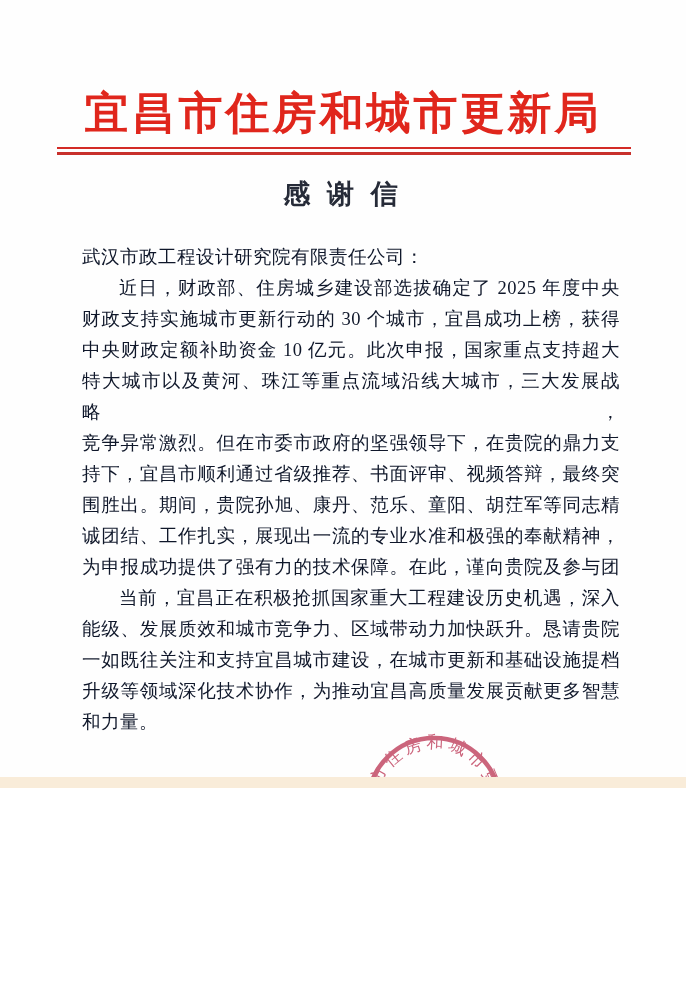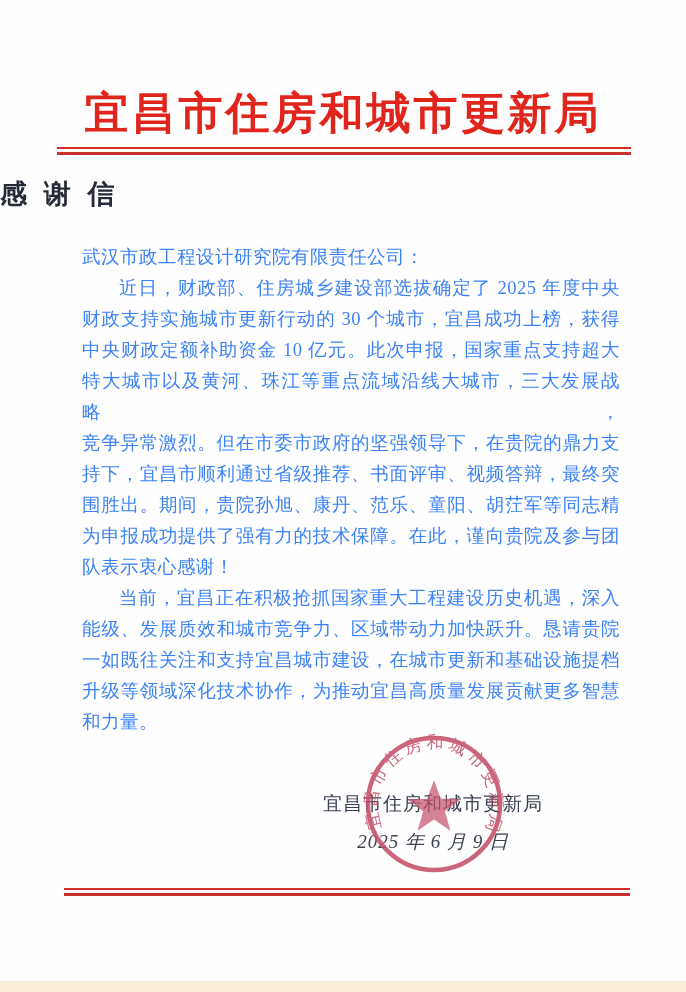--- a/index.html
+++ b/index.html
@@ -1,19 +1,19 @@
 <!DOCTYPE html>
 <html><head>
 <meta charset="utf-8">
 <style>
   html, body { margin: 0; padding: 0; background: #ffffff; }
   .page {
     position: relative;
     width: 686px;
-    height: 992px;
+    height: 788px;
     background: #fefefe;
     overflow: hidden;
     font-family: "Liberation Serif", "DejaVu Serif", serif;
   }
   .header-title {
     position: absolute;
     top: 84px; left: 0; right: 0;
     text-align: center;
     font-size: 44px;
     font-weight: bold;
@@ -27,34 +27,34 @@
     width: 574px;
     height: 3px;
     border-top: 2px solid #d32b26;
     border-bottom: 3px solid #c8302c;
   }
   .rule-top { top: 147px; }
   .rule-bottom { top: 888px; left: 64px; width: 566px; }
   .doc-title {
     position: absolute;
     top: 176px; left: 0; right: 0;
-    text-align: left;
+    text-align: center;
     font-size: 27px;
     font-weight: bold;
     color: #262b38;
     letter-spacing: 5px;
   }
   .body-block {
     position: absolute;
     left: 82px;
     top: 242px;
     width: 538px;
     font-size: 18.5px;
     line-height: 31px;
-    color: #3b82f6;
+    color: #0f172a;
     letter-spacing: 0.5px;
     word-break: break-all;
   }
   .salutation { text-align: left; }
   .line {
     text-align: justify;
     text-align-last: justify;
   }
   .line.first { text-indent: 2em; }
   .line.last { text-align-last: left; }
@@ -101,22 +101,22 @@
   <div class="body-block">
     <div class="salutation">武汉市政工程设计研究院有限责任公司：</div>
     <div>
         <div class="line first">近日，财政部、住房城乡建设部选拔确定了 2025 年度中央</div>
         <div class="line">财政支持实施城市更新行动的 30 个城市，宜昌成功上榜，获得</div>
         <div class="line">中央财政定额补助资金 10 亿元。此次申报，国家重点支持超大</div>
         <div class="line">特大城市以及黄河、珠江等重点流域沿线大城市，三大发展战略，</div>
         <div class="line">竞争异常激烈。但在市委市政府的坚强领导下，在贵院的鼎力支</div>
         <div class="line">持下，宜昌市顺利通过省级推荐、书面评审、视频答辩，最终突</div>
         <div class="line">围胜出。期间，贵院孙旭、康丹、范乐、童阳、胡茳军等同志精</div>
+        <div class="line">诚团结、工作扎实，展现出一流的专业水准和极强的奉献精神，</div>
         <div class="line">为申报成功提供了强有力的技术保障。在此，谨向贵院及参与团</div>
-        <div class="line last">队表示衷心感谢！</div>
         <div class="line first">当前，宜昌正在积极抢抓国家重大工程建设历史机遇，深入</div>
         <div class="line">能级、发展质效和城市竞争力、区域带动力加快跃升。恳请贵院</div>
         <div class="line">一如既往关注和支持宜昌城市建设，在城市更新和基础设施提档</div>
         <div class="line">升级等领域深化技术协作，为推动宜昌高质量发展贡献更多智慧</div>
         <div class="line last">和力量。</div>
       </div>
   </div>
 
   <div class="closing">
     <div class="sig">宜昌市住房和城市更新局</div>

